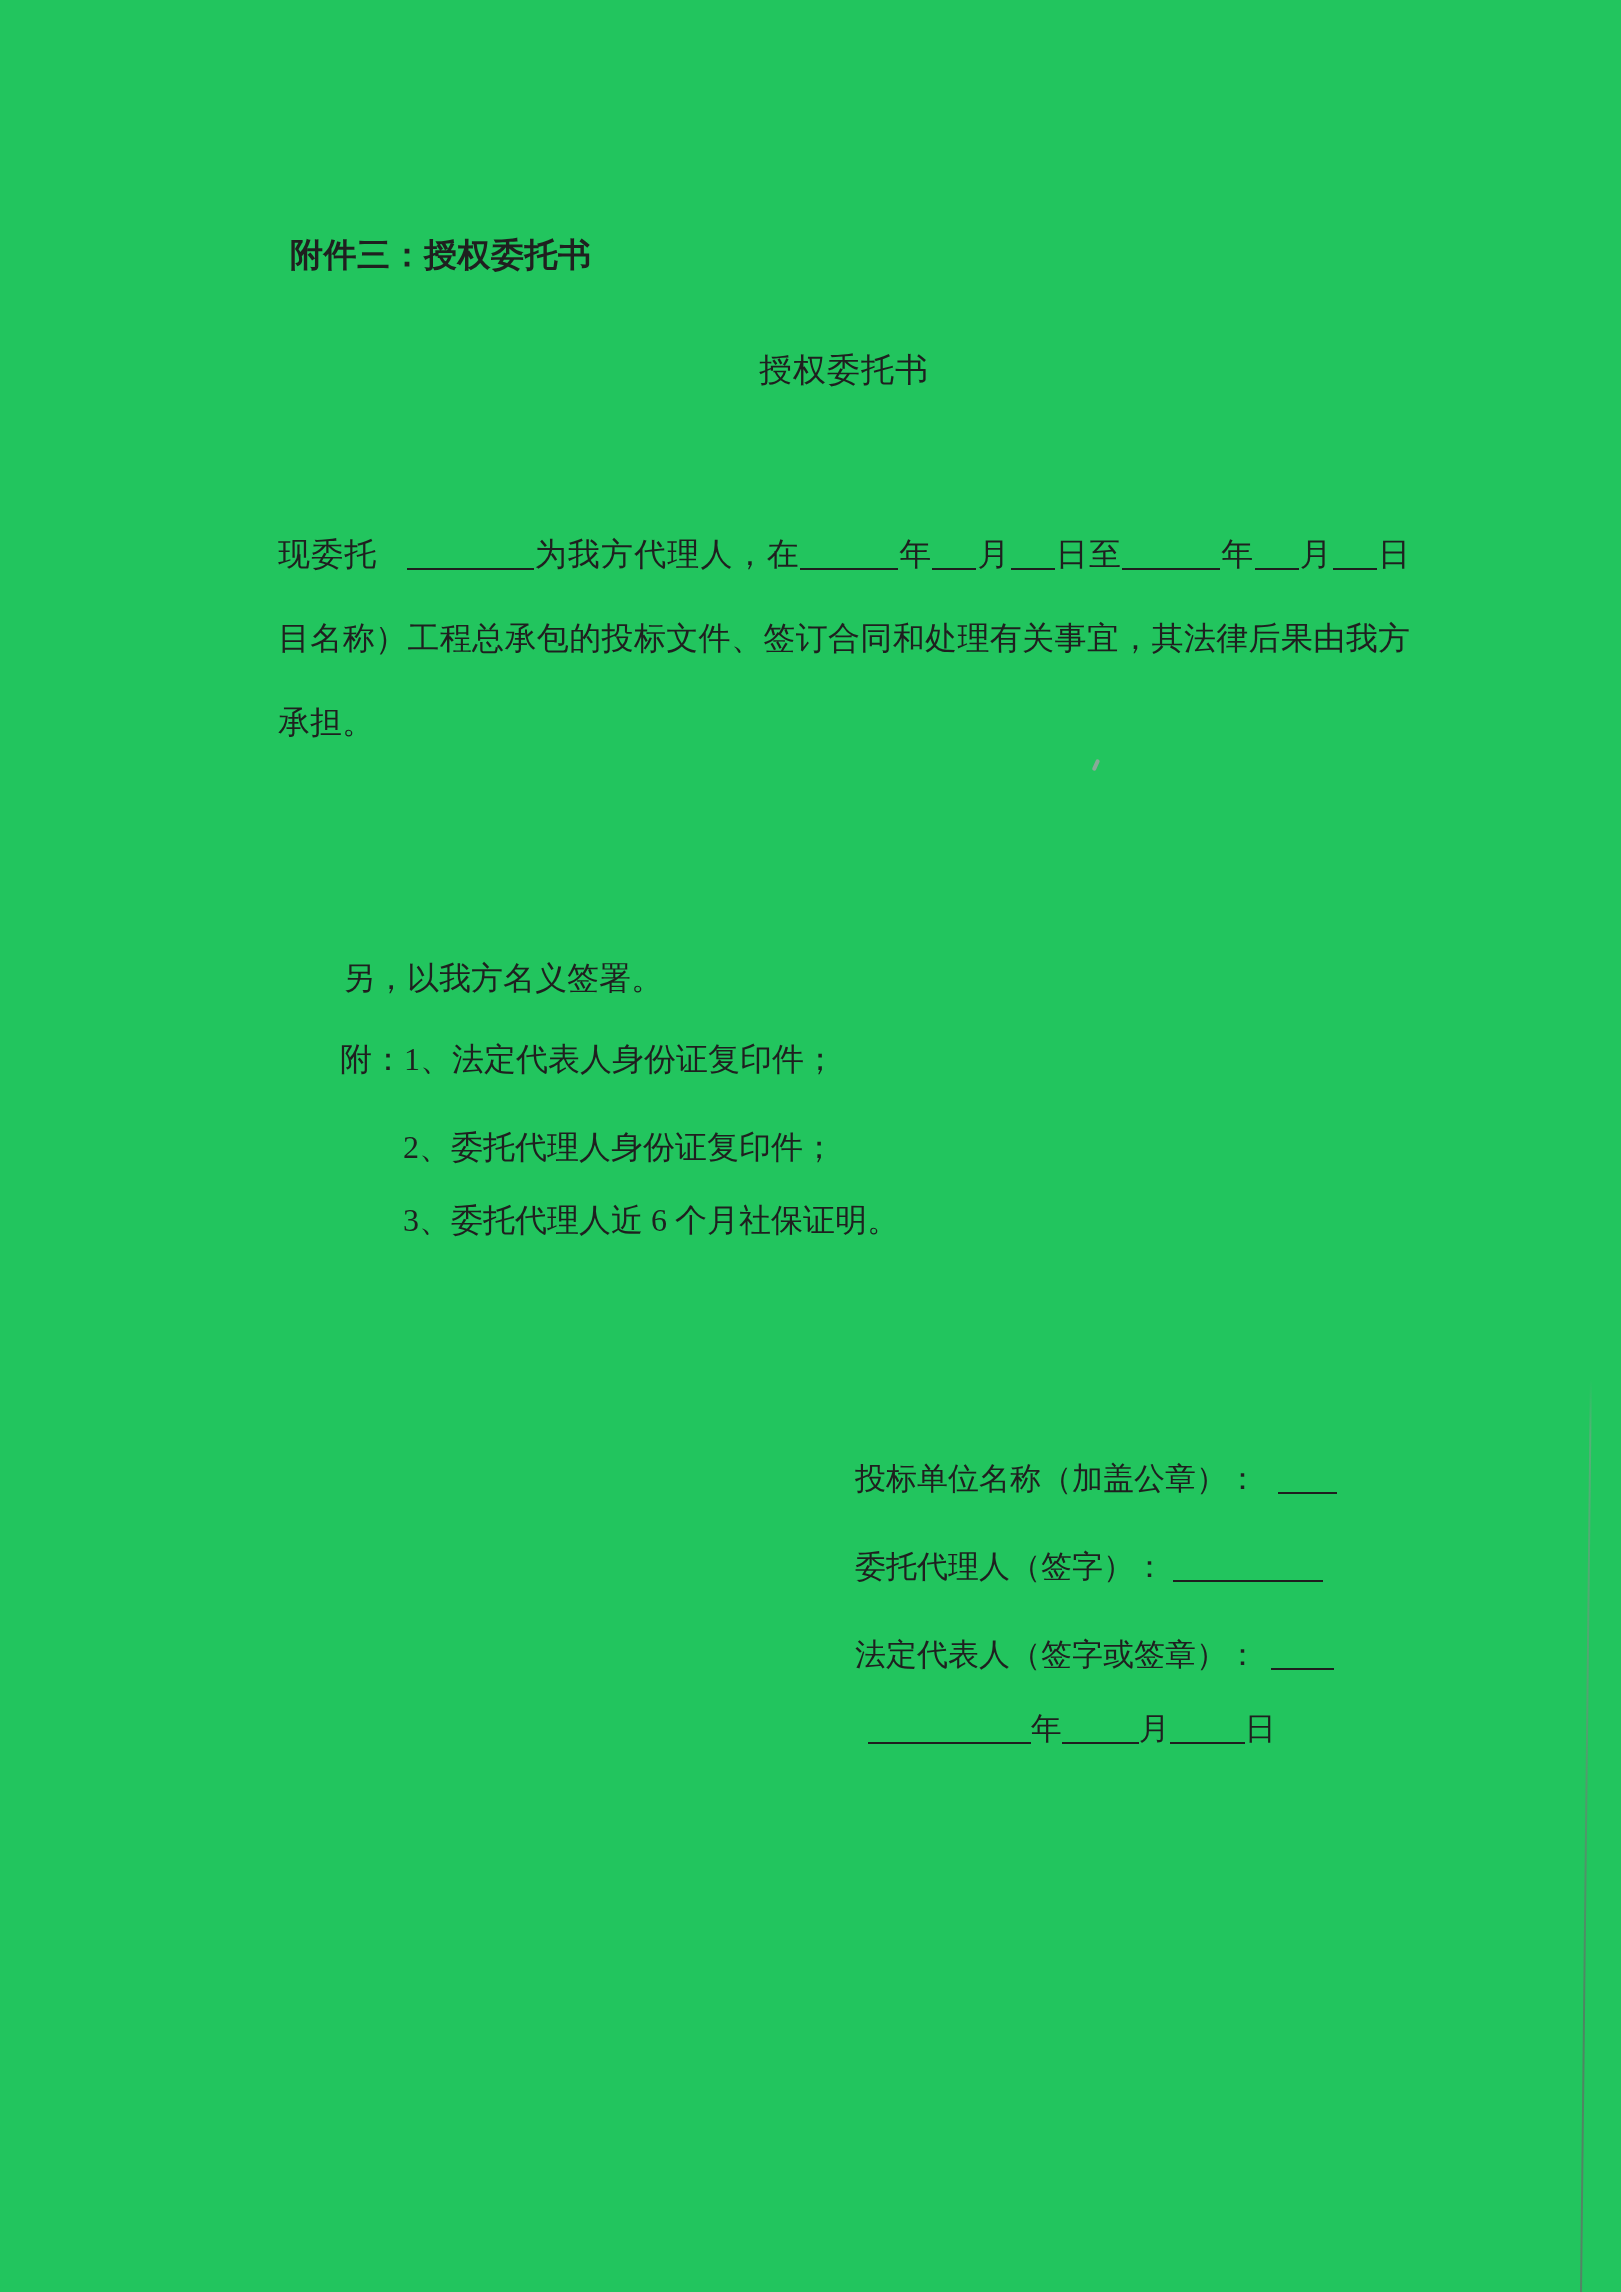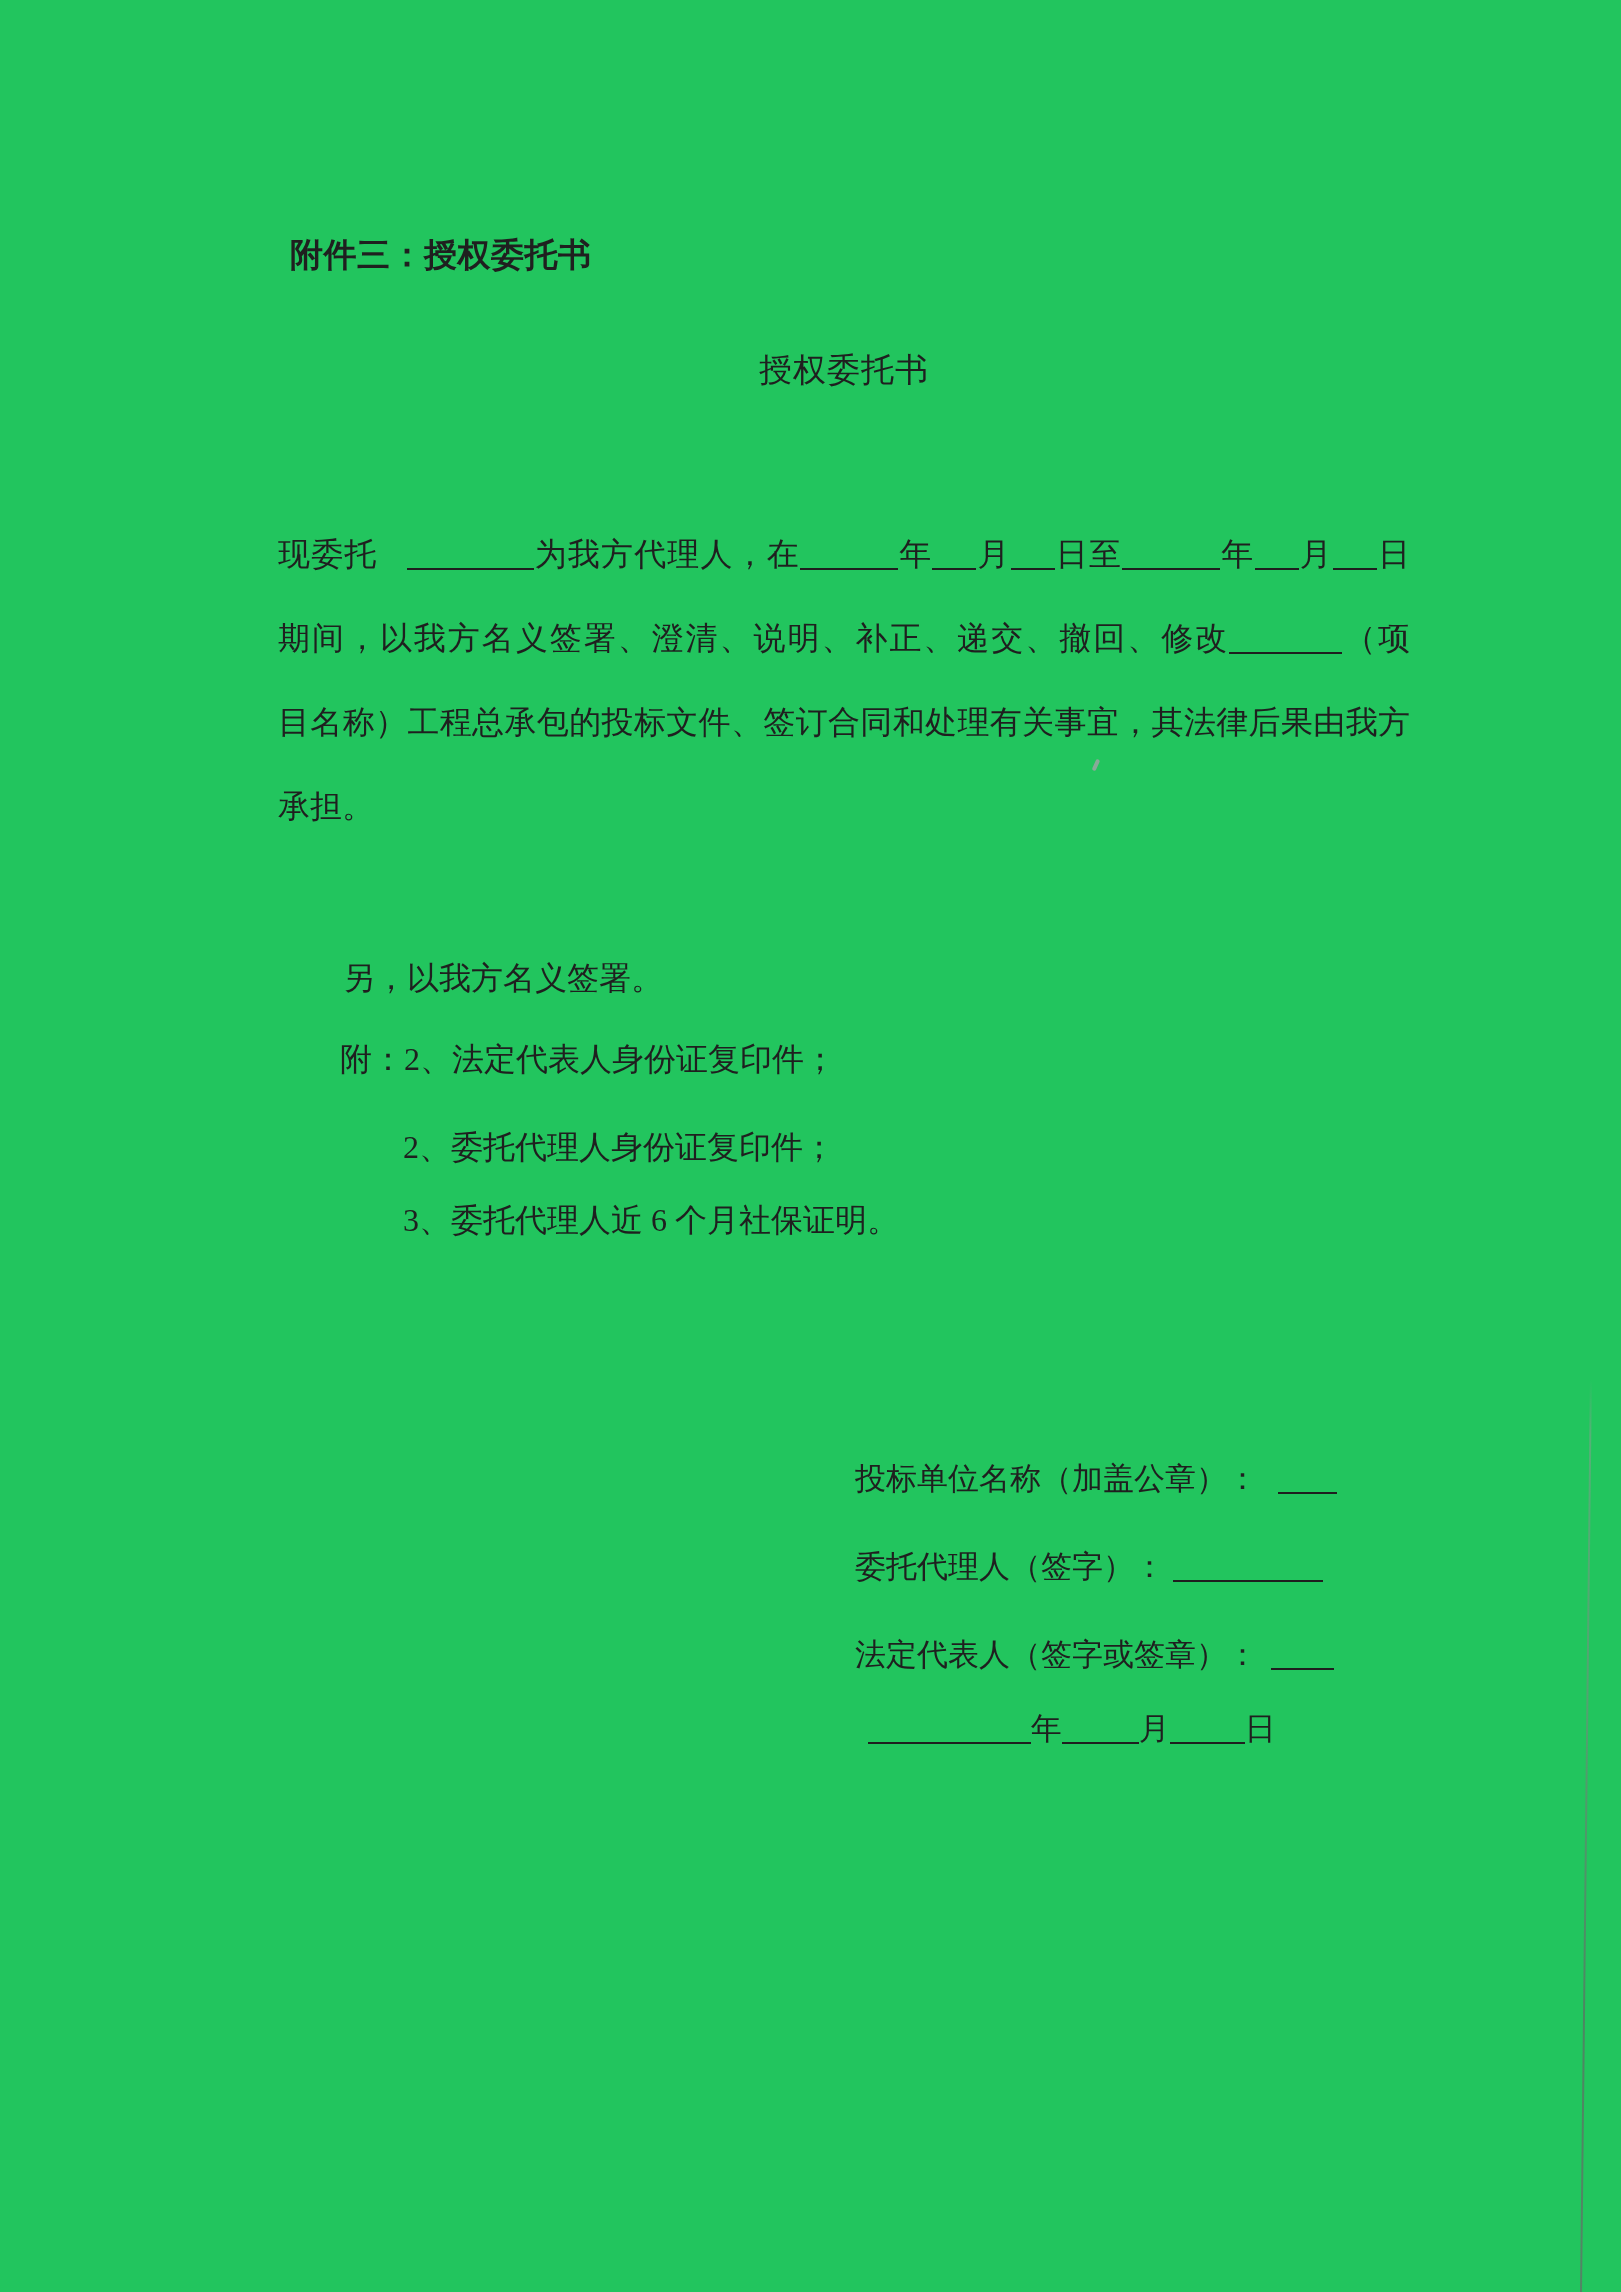--- a/index.html
+++ b/index.html
@@ -77,28 +77,27 @@
 <body>
 
 <div class="page">
 
   <div class="heading">附件三：授权委托书</div>
 
   <div class="title">授权委托书</div>
 
   <div class="body-block">
     <div class="doc-line justify"><span class="run">现委托</span><span class="spacer" style="width: 29px;"></span><span class="blank" style="width: 127px;"></span><span class="run">为我方代理人，在</span><span class="blank" style="width: 98px;"></span><span class="run">年</span><span class="blank" style="width: 44px;"></span><span class="run">月</span><span class="blank" style="width: 44px;"></span><span class="run">日至</span><span class="blank" style="width: 98px;"></span><span class="run">年</span><span class="blank" style="width: 44px;"></span><span class="run">月</span><span class="blank" style="width: 44px;"></span><span class="run">日</span></div>
-    <div class="doc-line justify"><span class="run">期间，以我方名义签署、澄清、说明、补正、递交、撤回、修改</span><span class="blank" style="width: 113px;"></span><span class="run">（项</span></div>
     <div class="doc-line justify"><span class="run">目名称）工程总承包的投标文件、签订合同和处理有关事宜，其法律后果由我方</span></div>
     <div class="doc-line"><span class="run">承担。</span></div>
   </div>
 
   <div class="notes-block">
     <div class="note-line">另，以我方名义签署。</div>
-    <div class="note-line">附：2、法定代表人身份证复印件；</div>
+    <div class="note-line">附：1、法定代表人身份证复印件；</div>
     <div class="note-line">2、委托代理人身份证复印件；</div>
     <div class="note-line">3、委托代理人近 6 个月社保证明。</div>
   </div>
 
   <div class="signature-block">
     <div class="sig-line"><span class="run">投标单位名称（加盖公章）：</span><span class="spacer" style="width: 19.6px;"></span><span class="blank" style="width: 59px;"></span></div>
     <div class="sig-line"><span class="run">委托代理人（签字）：</span><span class="spacer" style="width: 7.8px;"></span><span class="blank" style="width: 150px;"></span></div>
     <div class="sig-line"><span class="run">法定代表人（签字或签章）：</span><span class="spacer" style="width: 12.7px;"></span><span class="blank" style="width: 63px;"></span></div>
     <div class="sig-line"><span class="spacer" style="width: 12.7px;"></span><span class="blank" style="width: 163px;"></span><span class="run">年</span><span class="blank" style="width: 77px;"></span><span class="run">月</span><span class="blank" style="width: 75px;"></span><span class="run">日</span></div>
   </div>

